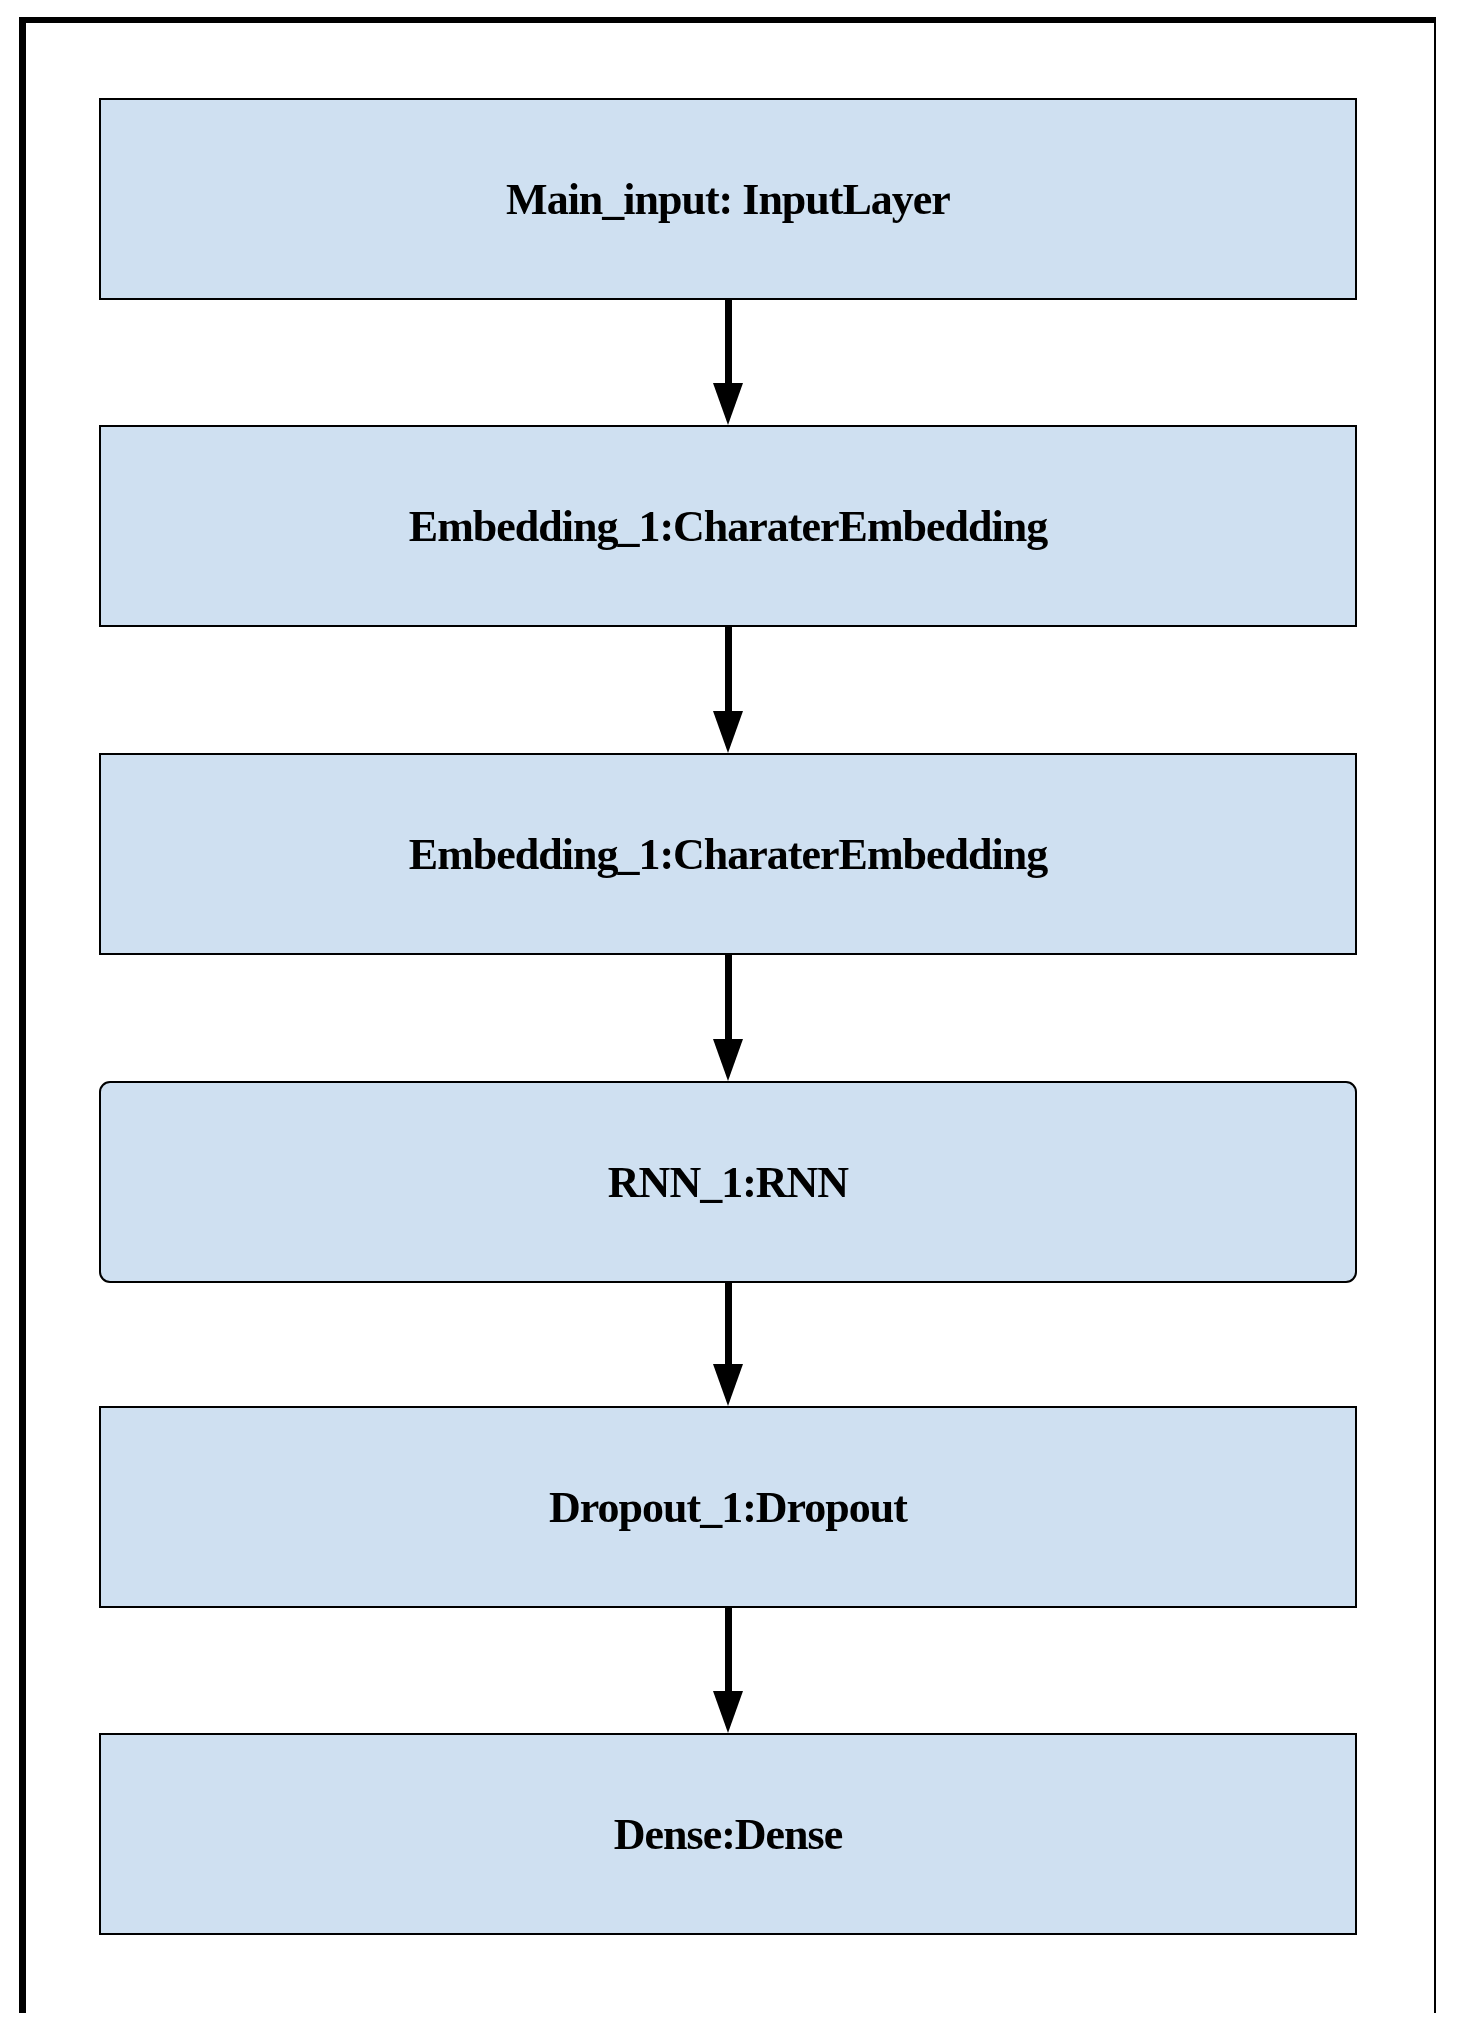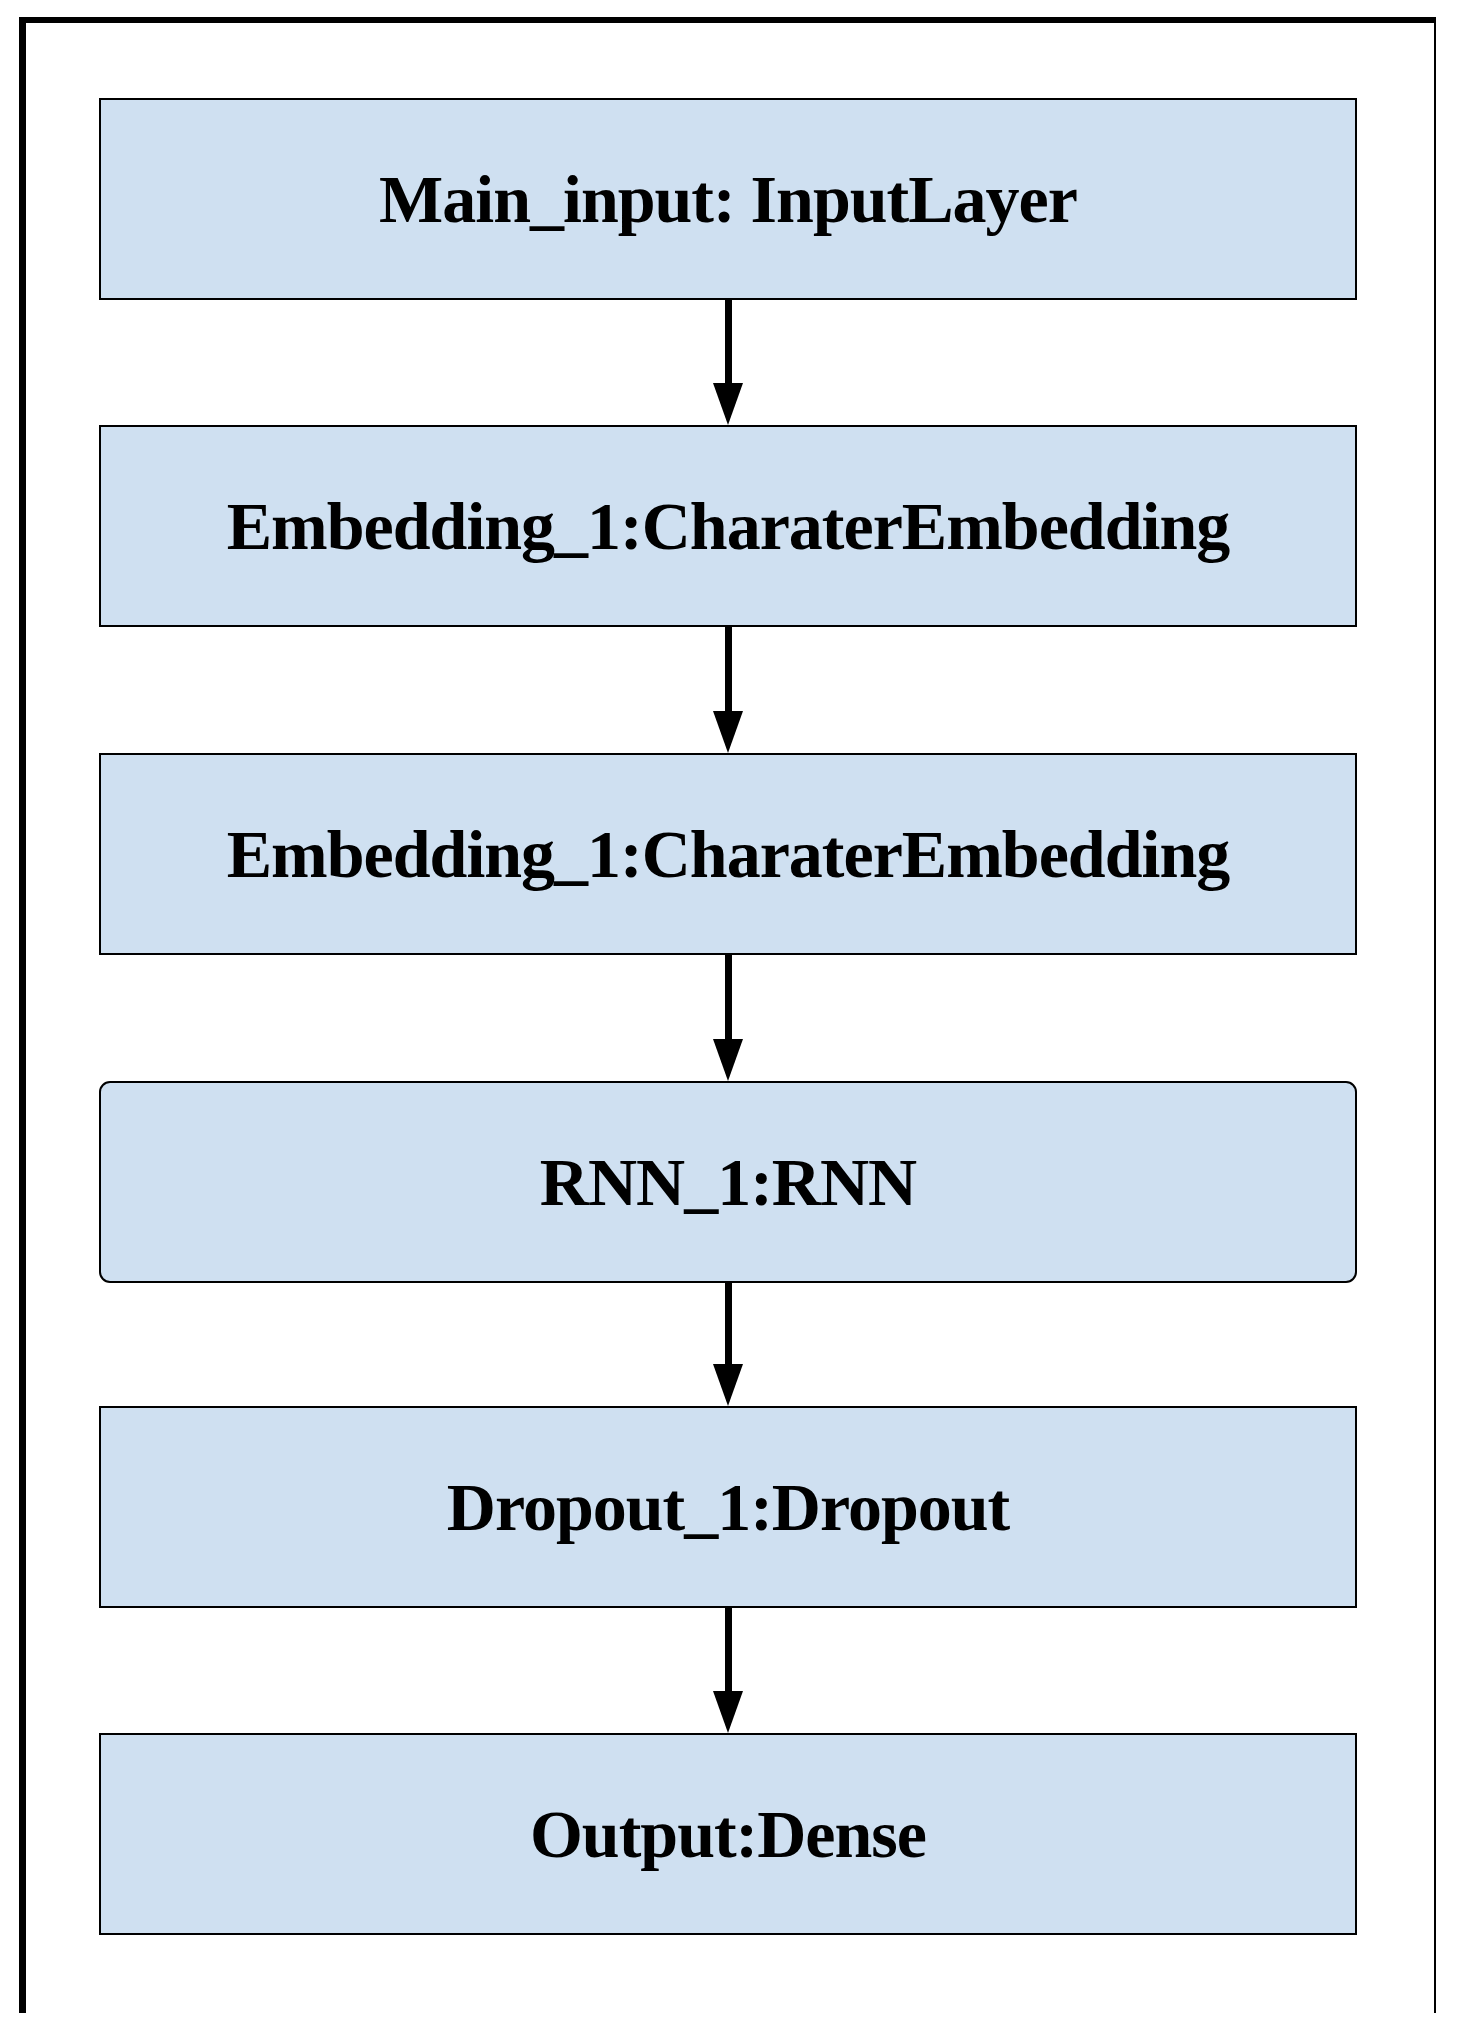--- a/index.html
+++ b/index.html
@@ -31,21 +31,21 @@
     left: 99px;
     width: 1258px;
     height: 202px;
     background: #cfe0f1;
     border: 2px solid #000;
     box-sizing: border-box;
     display: flex;
     align-items: center;
     justify-content: center;
     font-weight: bold;
-    font-size: 68px;
+    font-size: 44px;
     letter-spacing: -1px;
     color: #000;
     white-space: nowrap;
   }
   .b1 { top: 98px; }
   .b2 { top: 425px; }
   .b3 { top: 753px; }
   .b4 { top: 1081px; }
   .b5 { top: 1406px; }
   .b6 { top: 1733px; }
@@ -124,14 +124,14 @@
 <div class="layer-box b5" style="background: rgb(207, 224, 241); border-color: rgb(0, 0, 0);">
   <span>Dropout_1:Dropout</span>
 </div>
 
 <div class="arrow a5">
   <div class="arrow-line" style="background: rgb(0, 0, 0);"></div>
   <div class="arrow-head" style="border-top-color: rgb(0, 0, 0);"></div>
 </div>
 
 <div class="layer-box b6" style="background: rgb(207, 224, 241); border-color: rgb(0, 0, 0);">
-  <span>Output:Dense</span>
+  <span>Dense:Dense</span>
 </div>
 
 </body></html>

